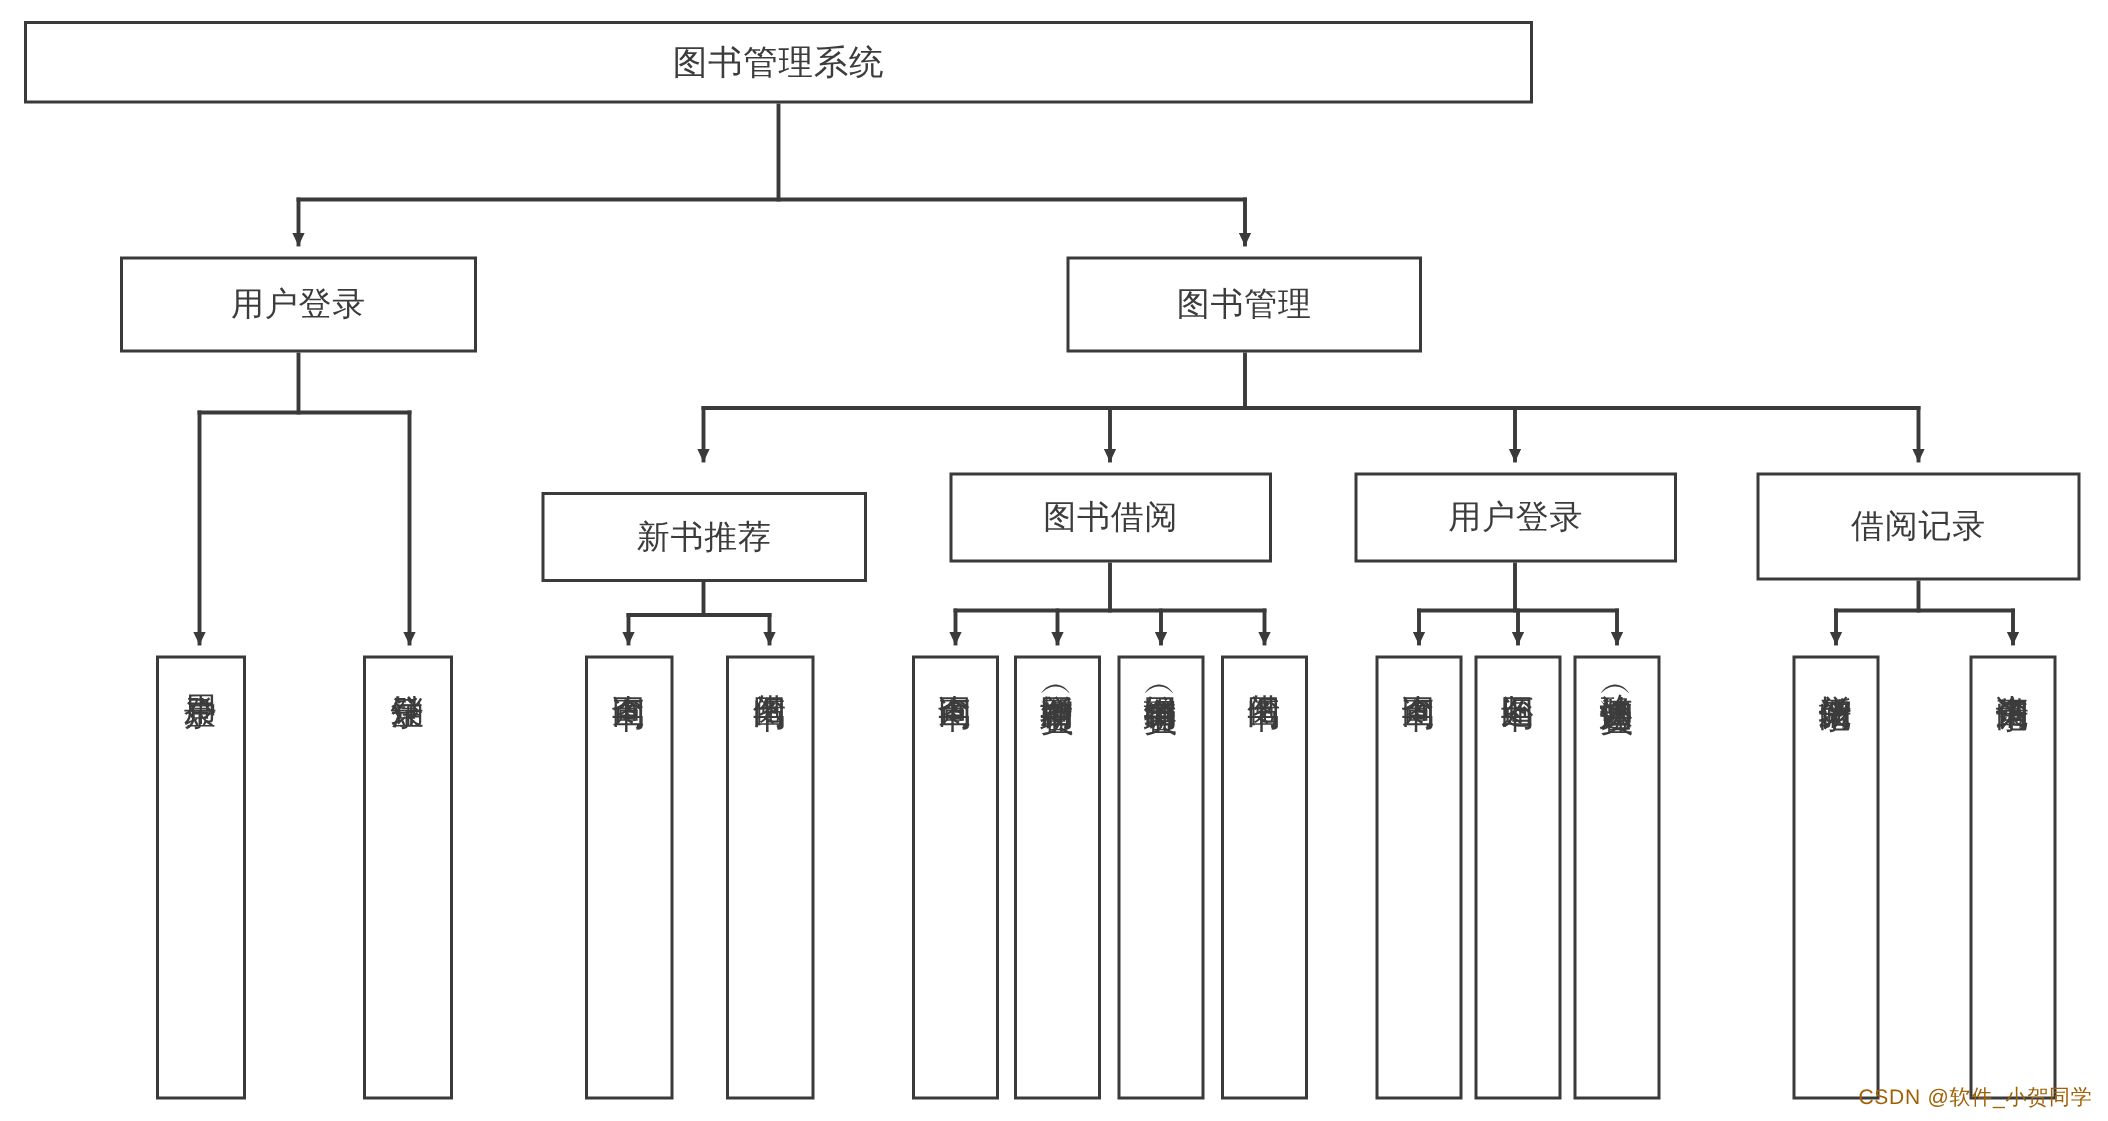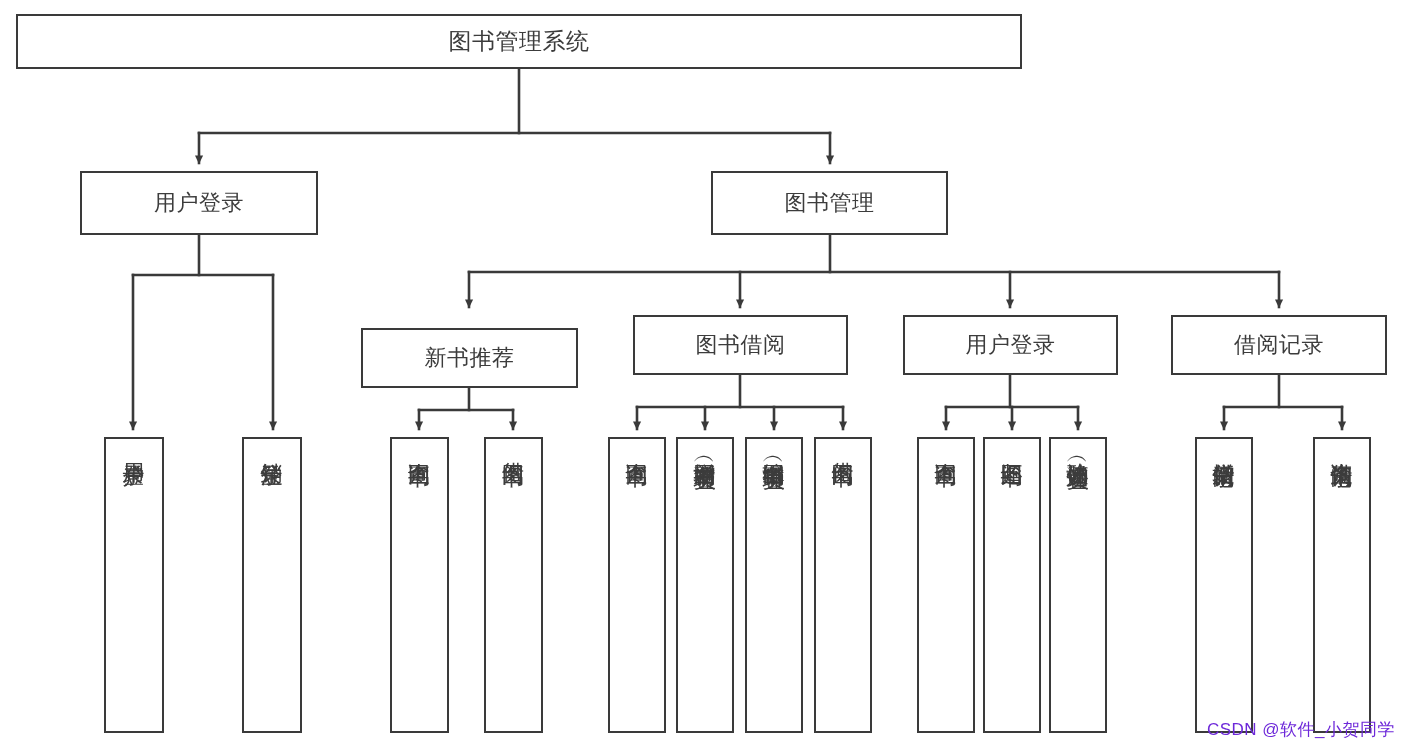--- a/index.html
+++ b/index.html
@@ -61,22 +61,22 @@
     text-orientation: upright;
     font-size: 22px;
     line-height: 1.05;
     letter-spacing: 1px;
     white-space: nowrap;
   }
   #watermark {
     position: absolute;
     right: 10px;
     bottom: 6px;
-    font-size: 17px;
-    color: #6d28d9;
+    font-size: 14px;
+    color: #a16207;
     letter-spacing: 0.5px;
     z-index: 5;
     user-select: none;
   }
 </style>
 </head>
 <body>
 
 <div id="diagram-root">
 
@@ -143,21 +143,21 @@
 
   <div class="node horizontal" style="left:361px; top:328px; width:217px; height:60px;">
     <span class="node-label">新书推荐</span>
   </div>
   <div class="node horizontal" style="left:633px; top:315px; width:215px; height:60px;align-items:center;">
     <span class="node-label">图书借阅</span>
   </div>
   <div class="node horizontal" style="left:903px; top:315px; width:215px; height:60px;">
     <span class="node-label">用户登录</span>
   </div>
-  <div class="node horizontal" style="left:1171px; top:315px; width:216px; height:60px;">
+  <div class="node horizontal" style="left:1171px; top:315px; width:216px; height:72px;">
     <span class="node-label">借阅记录</span>
   </div>
 
   <div class="node vertical" style="left:104px; top:437px; width:60px; height:296px;">
     <span class="node-label">用户登录</span>
   </div>
   <div class="node vertical" style="left:242px; top:437px; width:60px; height:296px;">
     <span class="node-label">注销登录</span>
   </div>
 

